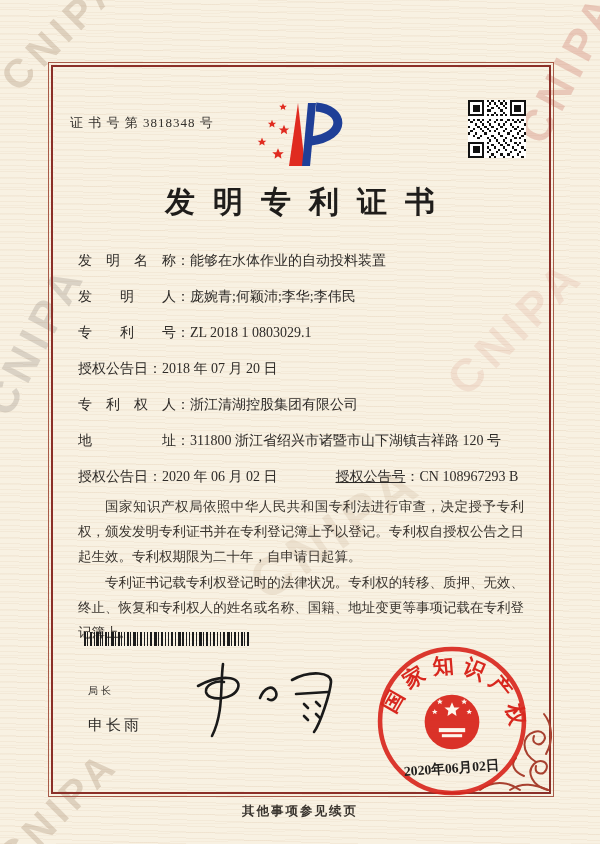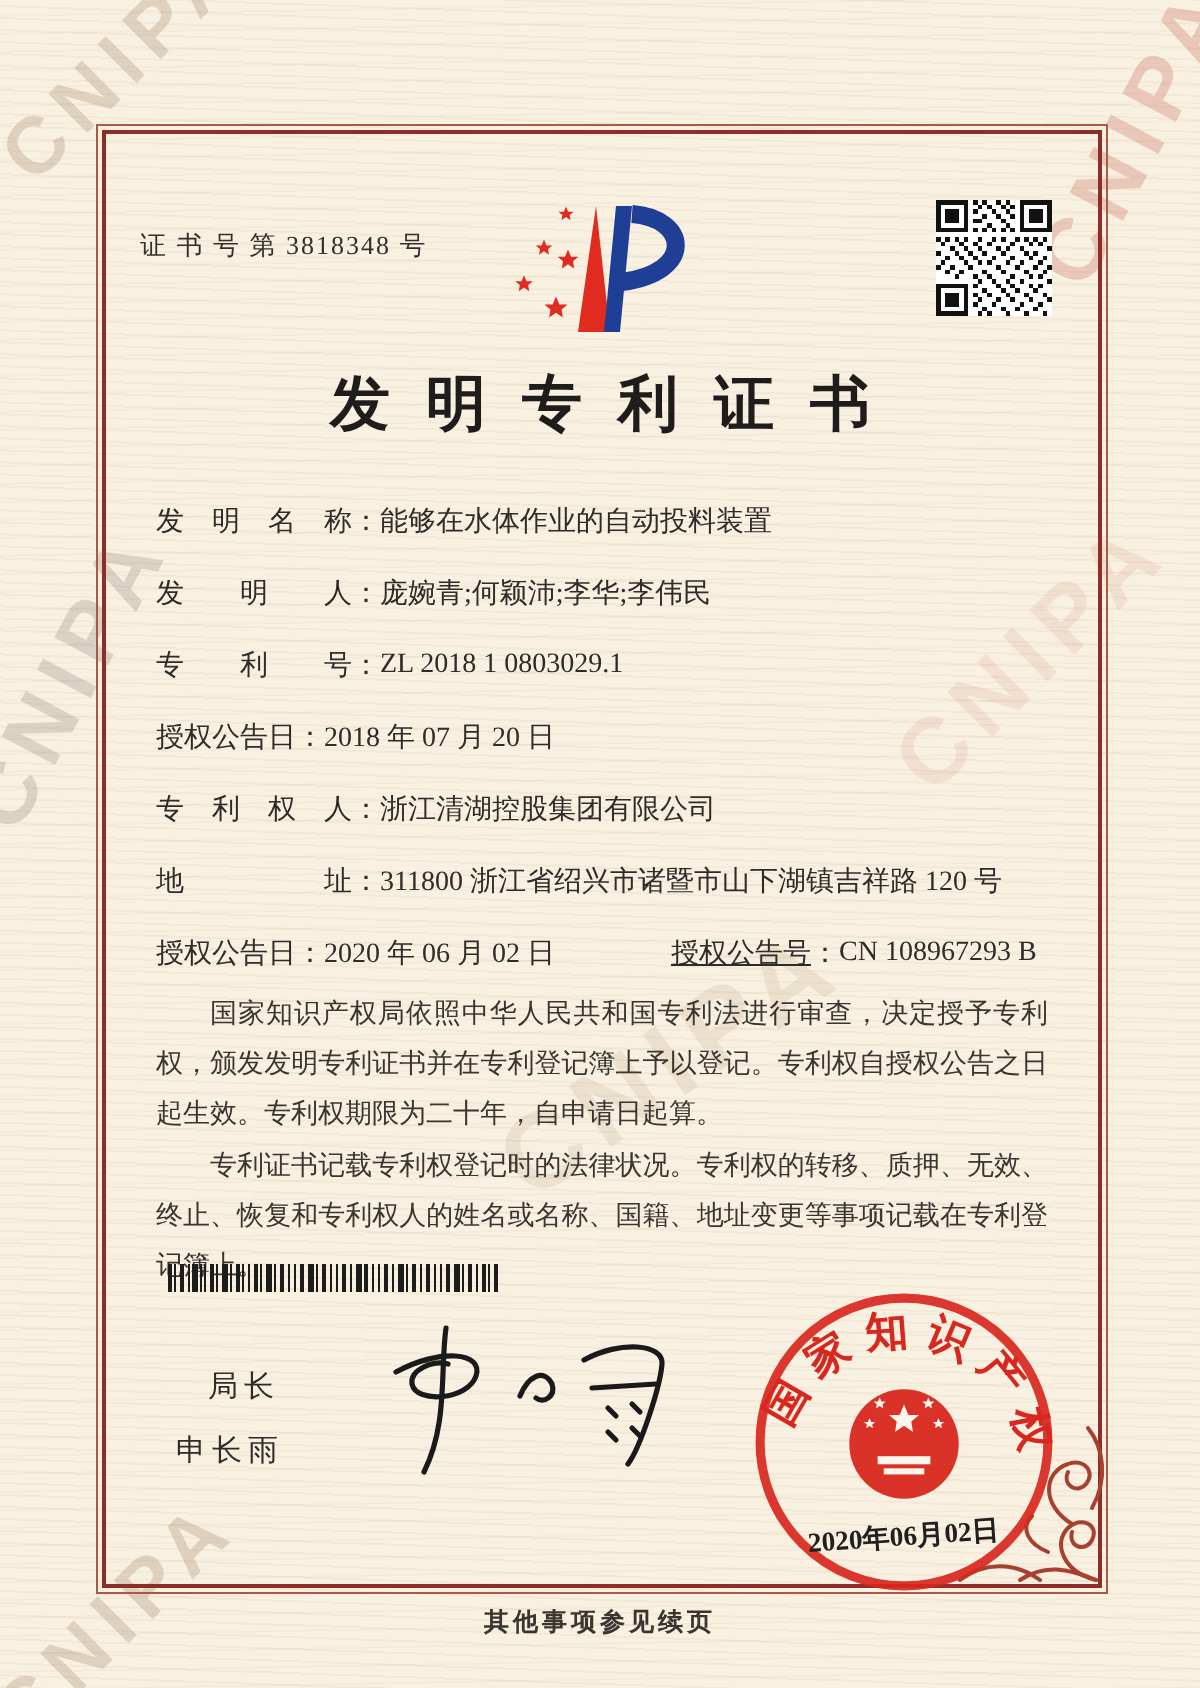--- a/index.html
+++ b/index.html
@@ -25,21 +25,21 @@
   .fields{position:absolute; left:78px; top:243px; width:450px; font-size:14px;}
   .frow{height:36px; display:flex; align-items:center; white-space:nowrap;}
   .flabel{display:inline-block; white-space:pre;text-align:center;}
   .fvalue{white-space:pre;}
   .grant-row{height:36px; display:flex; align-items:center; white-space:nowrap;}
   .grant-col2{margin-left:58px;text-decoration:underline;}
   .paras{position:absolute; left:78px; top:494px; width:446px; font-size:13.5px;
          line-height:25px; text-align:justify; color:#3a352f;}
   .paras p{margin:0 0 1px 0; text-indent:2em;}
   .barcode{position:absolute; left:84px; top:632px;}
-  .sig-title{position:absolute; left:104px; top:684px; font-size:15px; letter-spacing:3px;}
+  .sig-title{position:absolute; left:88px; top:684px; font-size:10px; letter-spacing:3px;}
   .sig-name{position:absolute; left:88px; top:716px; font-size:15px; letter-spacing:3px;}
   .signature{position:absolute; left:168px; top:652px;}
   .flourish{position:absolute; left:462px; top:692px;}
   .seal{position:absolute; left:376px; top:645px;}
   .page-num{position:absolute; left:0; right:0; top:770px; text-align:center;
             font-size:12px; letter-spacing:2px; color:#3c3833;}
   .footer-note{position:absolute; left:0; right:0; top:803px; text-align:center;
                font-size:12.5px; letter-spacing:2px; color:#3a352f;font-weight:bold;}
 </style>
 </head>

